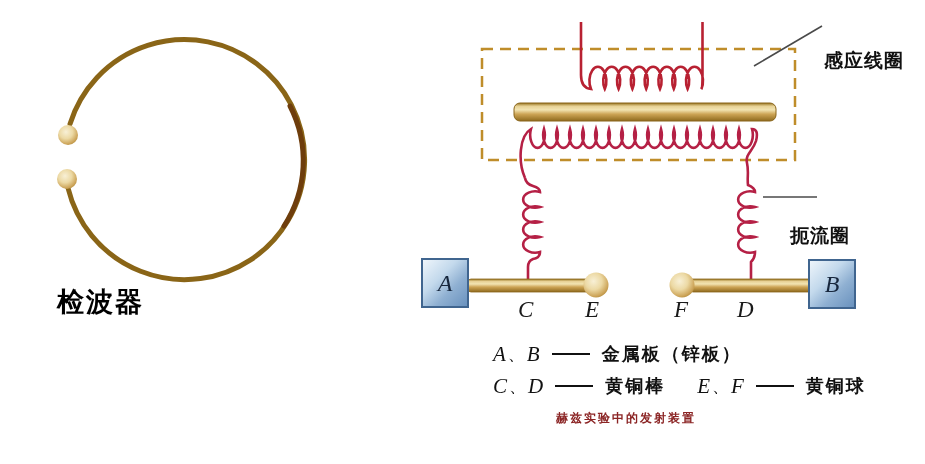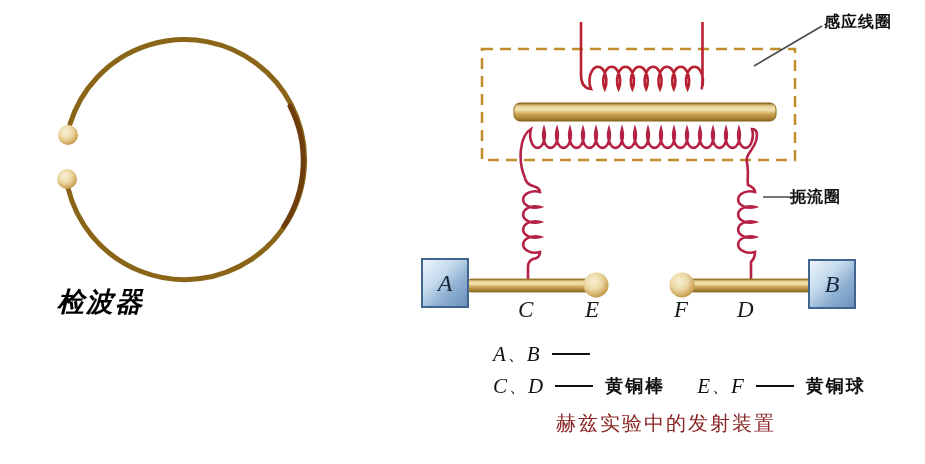--- a/index.html
+++ b/index.html
@@ -2,36 +2,36 @@
 <html><head>
 <meta charset="utf-8">
 <style>
   html,body{margin:0;padding:0;background:#fff;}
   .stage{
     position:relative;width:925px;height:464px;background:#ffffff;overflow:hidden;
     font-family:"Liberation Sans",sans-serif;
   }
   .stage svg{position:absolute;left:0;top:0;}
   .abs{position:absolute;}
-  .cjk-label{font-weight:bold;color:#111;font-size:16px;letter-spacing:1px;white-space:nowrap;}
+  .cjk-label{font-weight:bold;color:#111;font-size:19px;letter-spacing:1px;white-space:nowrap;margin-top:36px;}
   .detector-caption{font-weight:bold;color:#000;font-size:27px;letter-spacing:2px;}
   .plate{
     width:48px;height:50px;border:2px solid #40658f;box-sizing:border-box;
     background:linear-gradient(135deg,#eef5fb 0%,#c3d9ec 38%,#8fb0d2 65%,#6a92be 100%);
     display:flex;align-items:center;justify-content:center;
   }
   .plate-letter{font-family:"Liberation Serif",serif;font-style:italic;font-size:24px;color:#17273d;}
   .terminal{font-family:"Liberation Serif",serif;font-style:italic;font-size:23px;color:#1a1a1a;}
   .legend-row{display:flex;align-items:center;white-space:nowrap;height:24px;}
   .legend-letter{font-family:"Liberation Serif",serif;font-style:italic;font-size:21px;color:#111;}
   .legend-sep{font-size:17px;color:#111;margin:0 2px;}
   .dash-line{display:inline-block;width:38px;border-top:2.5px solid #111;margin:0 12px;}
   .legend-desc{font-weight:bold;font-size:18px;color:#111;letter-spacing:2px;}
   .legend-group{display:flex;align-items:center;}
-  .figure-title{font-weight:normal;font-size:20px;letter-spacing:2px;white-space:nowrap;}
+  .figure-title{font-weight:bold;font-size:12px;letter-spacing:2px;white-space:nowrap;}
 </style>
 </head>
 <body>
 
 <div class="stage">
 
   <svg width="925" height="464" viewBox="0 0 925 464">
     <defs>
       <linearGradient id="barGrad" x1="0" y1="0" x2="0" y2="1">
         <stop offset="0%" stop-color="#96731f"></stop>
@@ -90,21 +90,21 @@
       <line x1="822" y1="26" x2="754" y2="66" stroke-width="1.6" stroke="#4a4a4a"></line>
       <line x1="763" y1="197" x2="817" y2="197" stroke-width="1.6" stroke="#4a4a4a"></line>
 
       <rect x="468" y="279" width="125" height="13" rx="3" fill="url(#barGrad)" stroke="#8a651a" stroke-width="0.8"></rect>
       <rect x="690" y="279" width="122" height="13" rx="3" fill="url(#barGrad)" stroke="#8a651a" stroke-width="0.8"></rect>
       <circle cx="596" cy="285" r="12.5" fill="url(#ballGrad)"></circle>
       <circle cx="682" cy="285" r="12.5" fill="url(#ballGrad)"></circle>
     </g>
   </svg>
 
-  <div class="abs detector-caption" style="left:57px;top:284px;font-style:italic;">检波器</div>
+  <div class="abs detector-caption" style="left:57px;top:284px;">检波器</div>
 
   <div class="abs cjk-label" style="left:824px;top:12px;">感应线圈</div>
 
   <div class="abs cjk-label" style="left:790px;top:187px;">扼流圈</div>
 
   <div class="abs plate" style="left:421px;top:258px;">
     <span class="plate-letter">A</span>
   </div>
   <div class="abs plate" style="left:808px;top:259px;">
     <span class="plate-letter">B</span>
@@ -113,20 +113,21 @@
   <div class="abs terminal" style="left:518px;top:297px;">C</div>
   <div class="abs terminal" style="left:585px;top:297px;">E</div>
   <div class="abs terminal" style="left:674px;top:297px;">F</div>
   <div class="abs terminal" style="left:737px;top:297px;">D</div>
 
   <div class="abs legend-row" style="left:493px;top:342px;">
     <span class="legend-letter">A</span>
     <span class="legend-sep">、</span>
     <span class="legend-letter">B</span>
     <span class="dash-line"></span>
+    <span class="legend-desc">金属板（锌板）</span>
   </div>
 
   <div class="abs legend-row" style="left:493px;top:374px;">
     <span class="legend-group">
       <span class="legend-letter">C</span>
       <span class="legend-sep">、</span>
       <span class="legend-letter">D</span>
       <span class="dash-line"></span>
       <span class="legend-desc">黄铜棒</span>
     </span>

